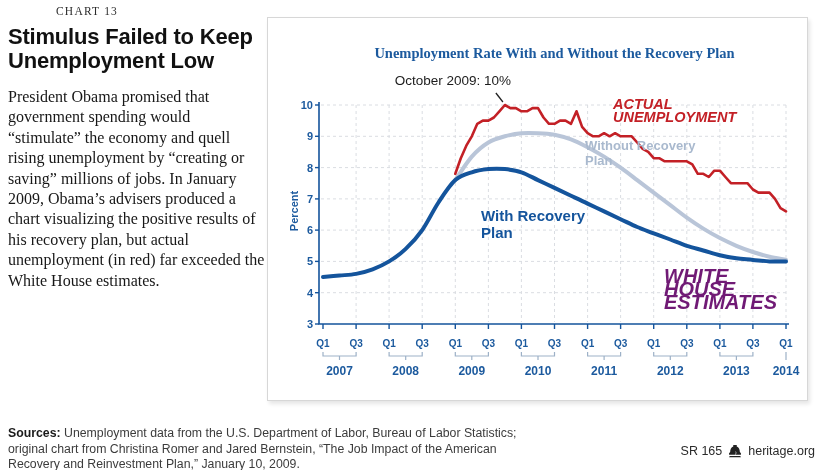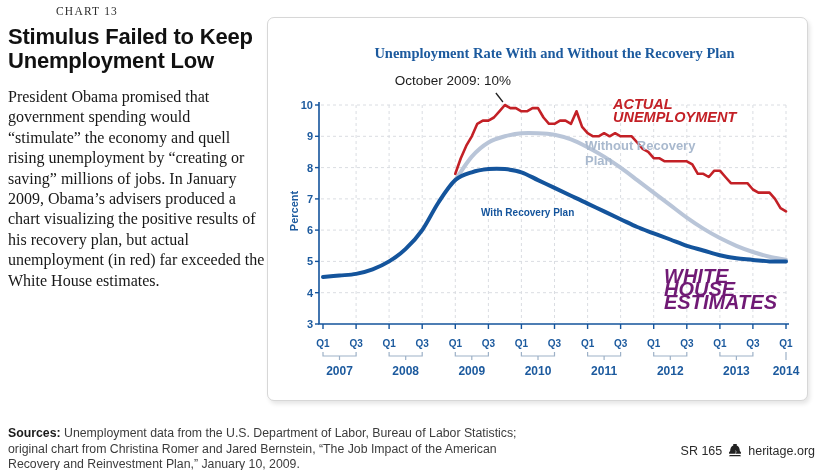--- a/index.html
+++ b/index.html
@@ -10,48 +10,48 @@
   .left-col{position:absolute;left:8px;top:5px;width:258px;}
   .chart-label{font-family:"Liberation Serif",serif;font-size:11.5px;letter-spacing:1.2px;
                color:#2b2b2b;font-weight:400;margin-left:48px;}
   .headline{margin-top:8px;font-size:22px;line-height:24px;font-weight:bold;color:#111;
             white-space:pre-line;letter-spacing:-0.2px;}
   .intro{margin-top:14px;font-family:"Liberation Serif",serif;font-size:16px;line-height:20.4px;
          color:#171717;}
 
   
   .card{position:absolute;left:267px;top:17px;width:539px;height:382px;background:#fff;
-        border:1px solid #d7d7d7;border-radius:7px;box-shadow:2px 3px 4px rgba(0,0,0,.10);}
+        border:1px solid #d7d7d7;border-radius:0;box-shadow:2px 3px 4px rgba(0,0,0,.10);}
   .card .chart-title{position:absolute;left:55px;top:27px;width:463px;text-align:center;
         font-family:"Liberation Serif",serif;font-weight:bold;font-size:14.5px;color:#1c5a9e;}
   .card svg{position:absolute;left:0;top:0;}
 
   .annotation{position:absolute;left:100px;top:55px;width:143px;text-align:right;
         font-size:13.5px;color:#1c1c1c;}
   .lbl{position:absolute;font-weight:bold;}
-  .lbl-with{left:213px;top:189px;width:108px;font-size:10px;color:#14549c;}
+  .lbl-with{left:213px;top:189px;width:108px;font-size:15px;color:#14549c;}
   .lbl-without{left:317px;top:120px;width:124px;font-size:13px;color:#a9b9ce;}
   .lbl-actual{left:345px;top:80px;width:120px;font-size:14.5px;font-style:italic;
               color:#c32026;line-height:13px;}
   .lbl-wh{left:396px;top:252px;width:104px;font-size:20px;font-style:italic;
           color:#701a75;line-height:13px;}
   .ylabel{position:absolute;left:-14px;top:187px;width:80px;text-align:center;
           font-size:11px;font-weight:bold;color:#1c5a9e;transform:rotate(-90deg);}
 
   
   text{font-family:"Liberation Sans",sans-serif;fill:#1c5a9e;font-weight:bold;}
   .ytick{font-size:11px;text-anchor:end;}
   .qtick{font-size:10px;text-anchor:middle;}
   .year{font-size:12px;text-anchor:middle;}
 
   
   .sources{position:absolute;left:8px;top:414px;width:520px;font-size:12.3px;
            line-height:15.6px;color:#3c3c3c;}
   .sources b{color:#1a1a1a;text-align:center;}
-  .footer-right{position:absolute;right:10px;top:444px;display:flex;align-items:flex-start;
+  .footer-right{position:absolute;right:10px;top:444px;display:flex;align-items:center;
                 gap:6px;font-size:12.5px;color:#2b2b2b;}
   .bell{display:inline-block;width:14px;height:13px;}
 </style>
 </head>
 <body>
 
 <div class="left-col">
   <div class="chart-label">CHART 13</div>
   <div class="headline">Stimulus Failed to Keep
 Unemployment Low</div>

